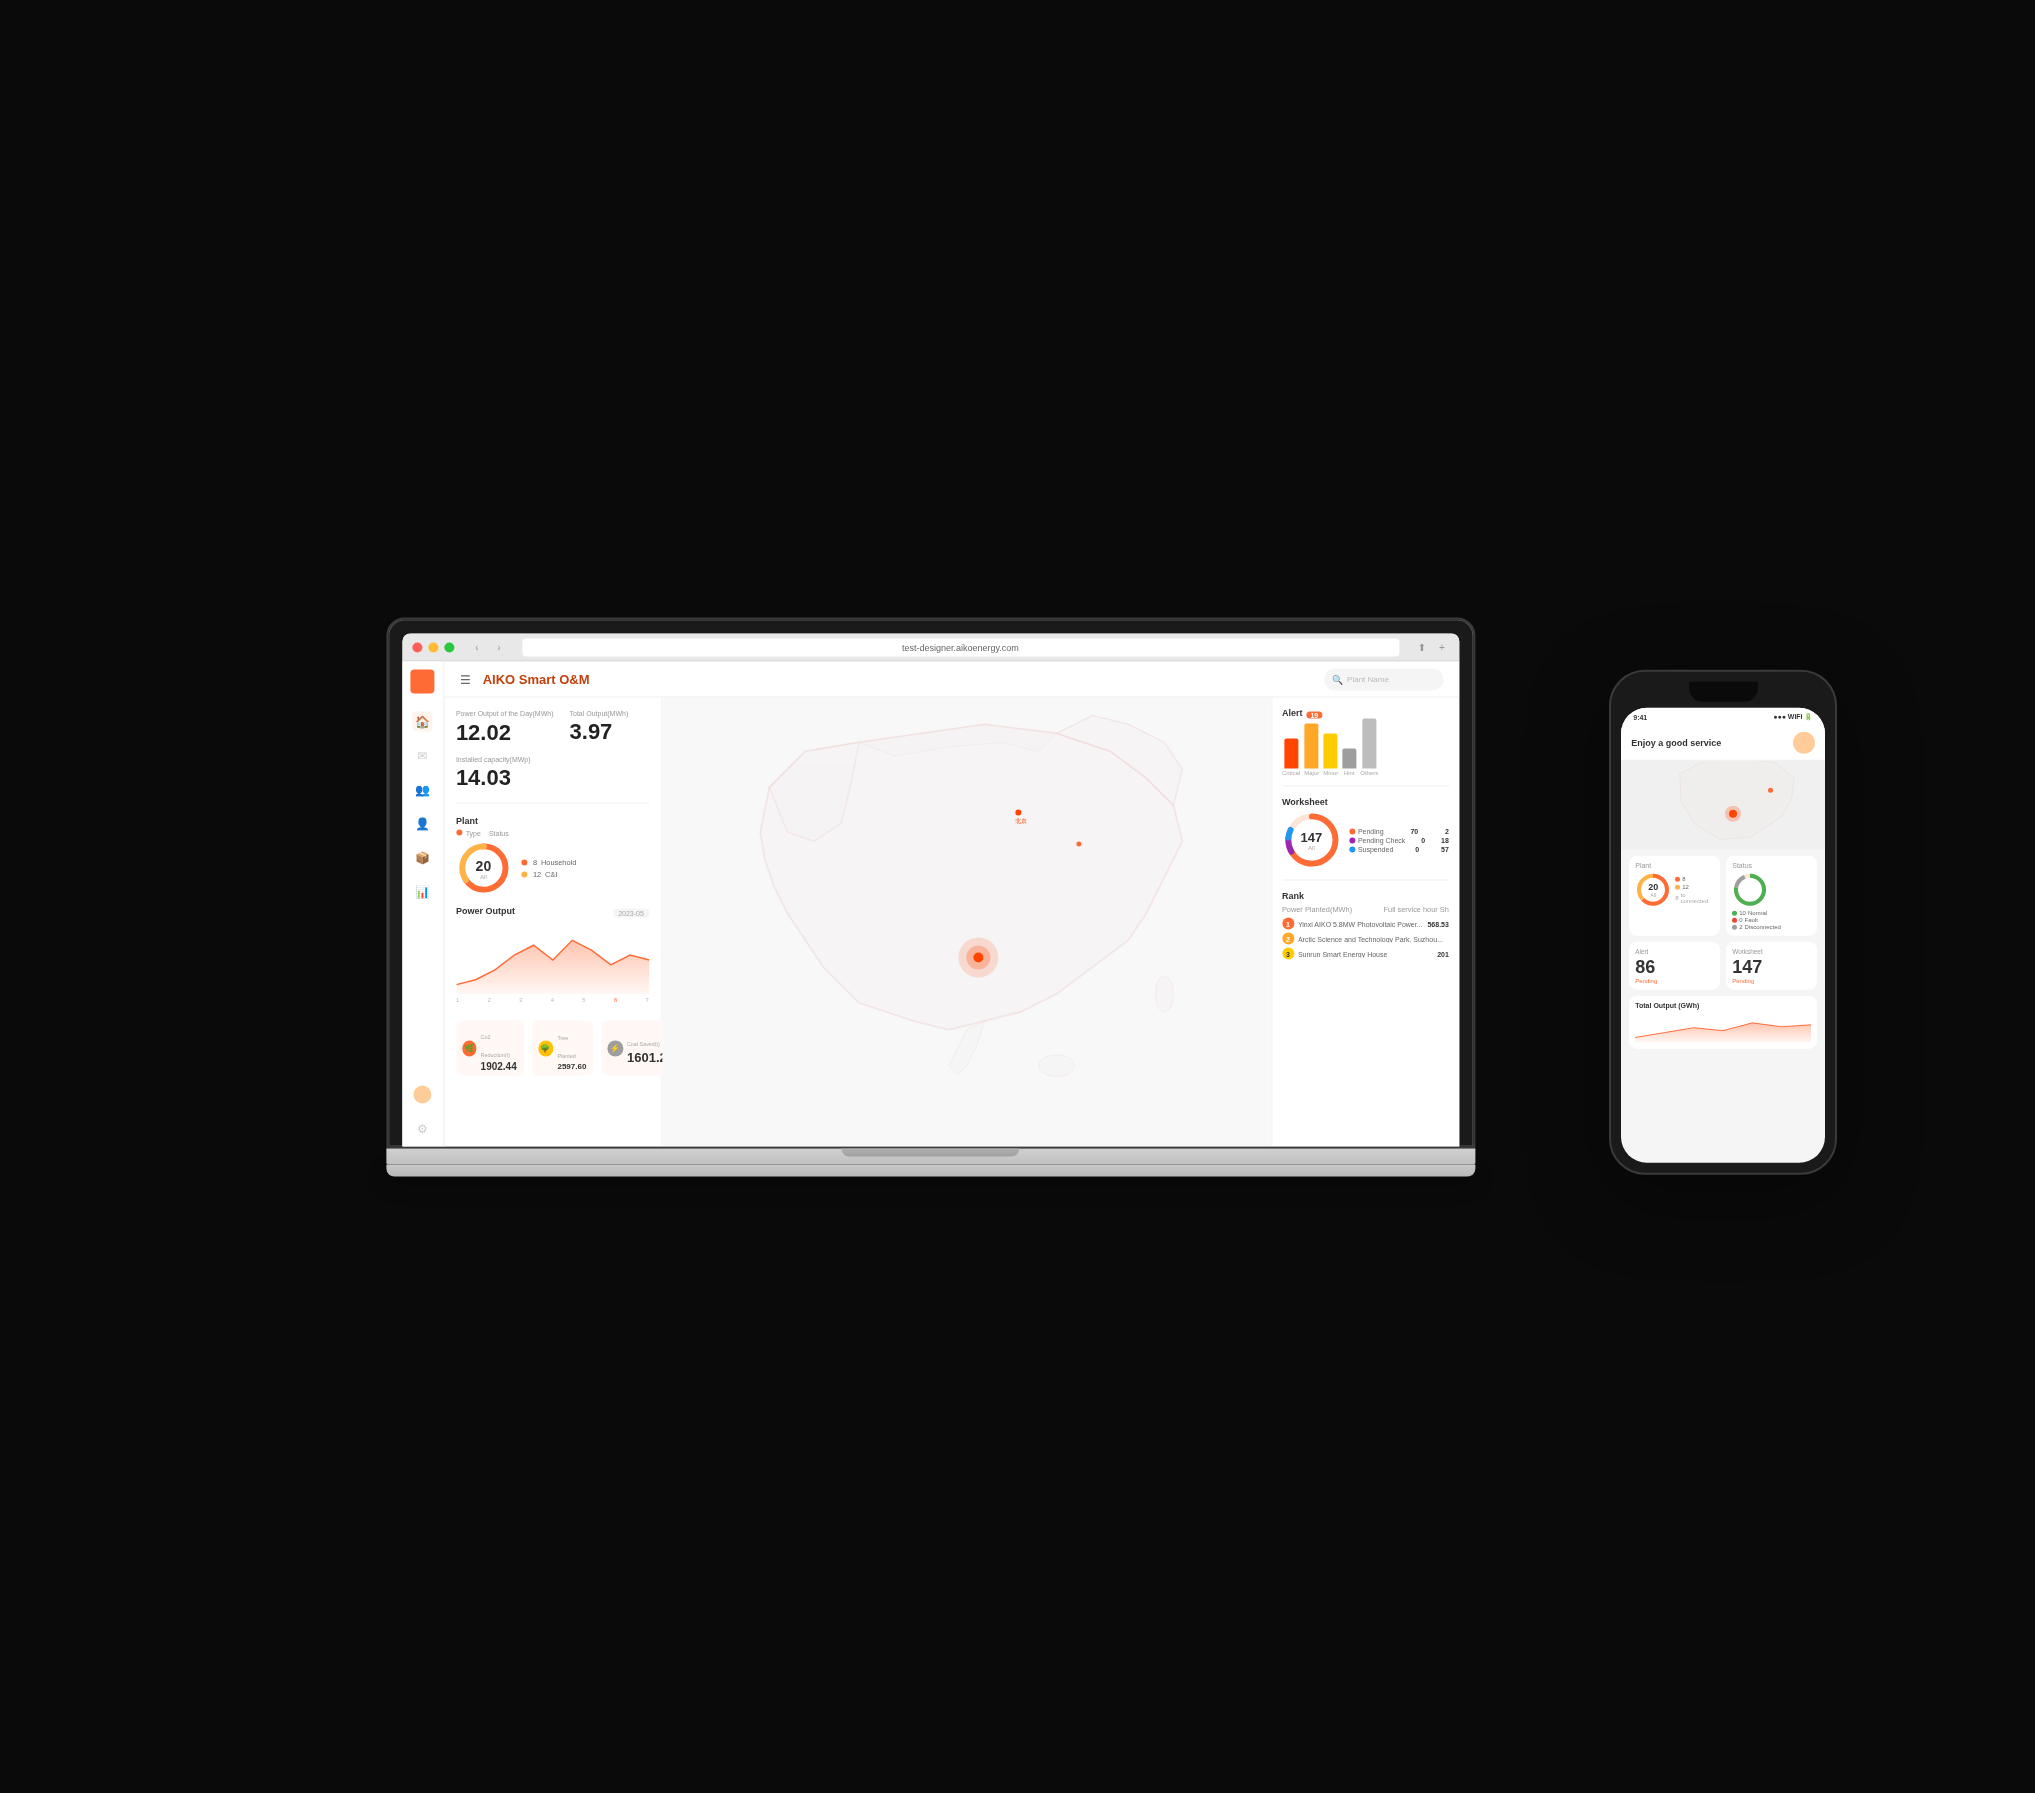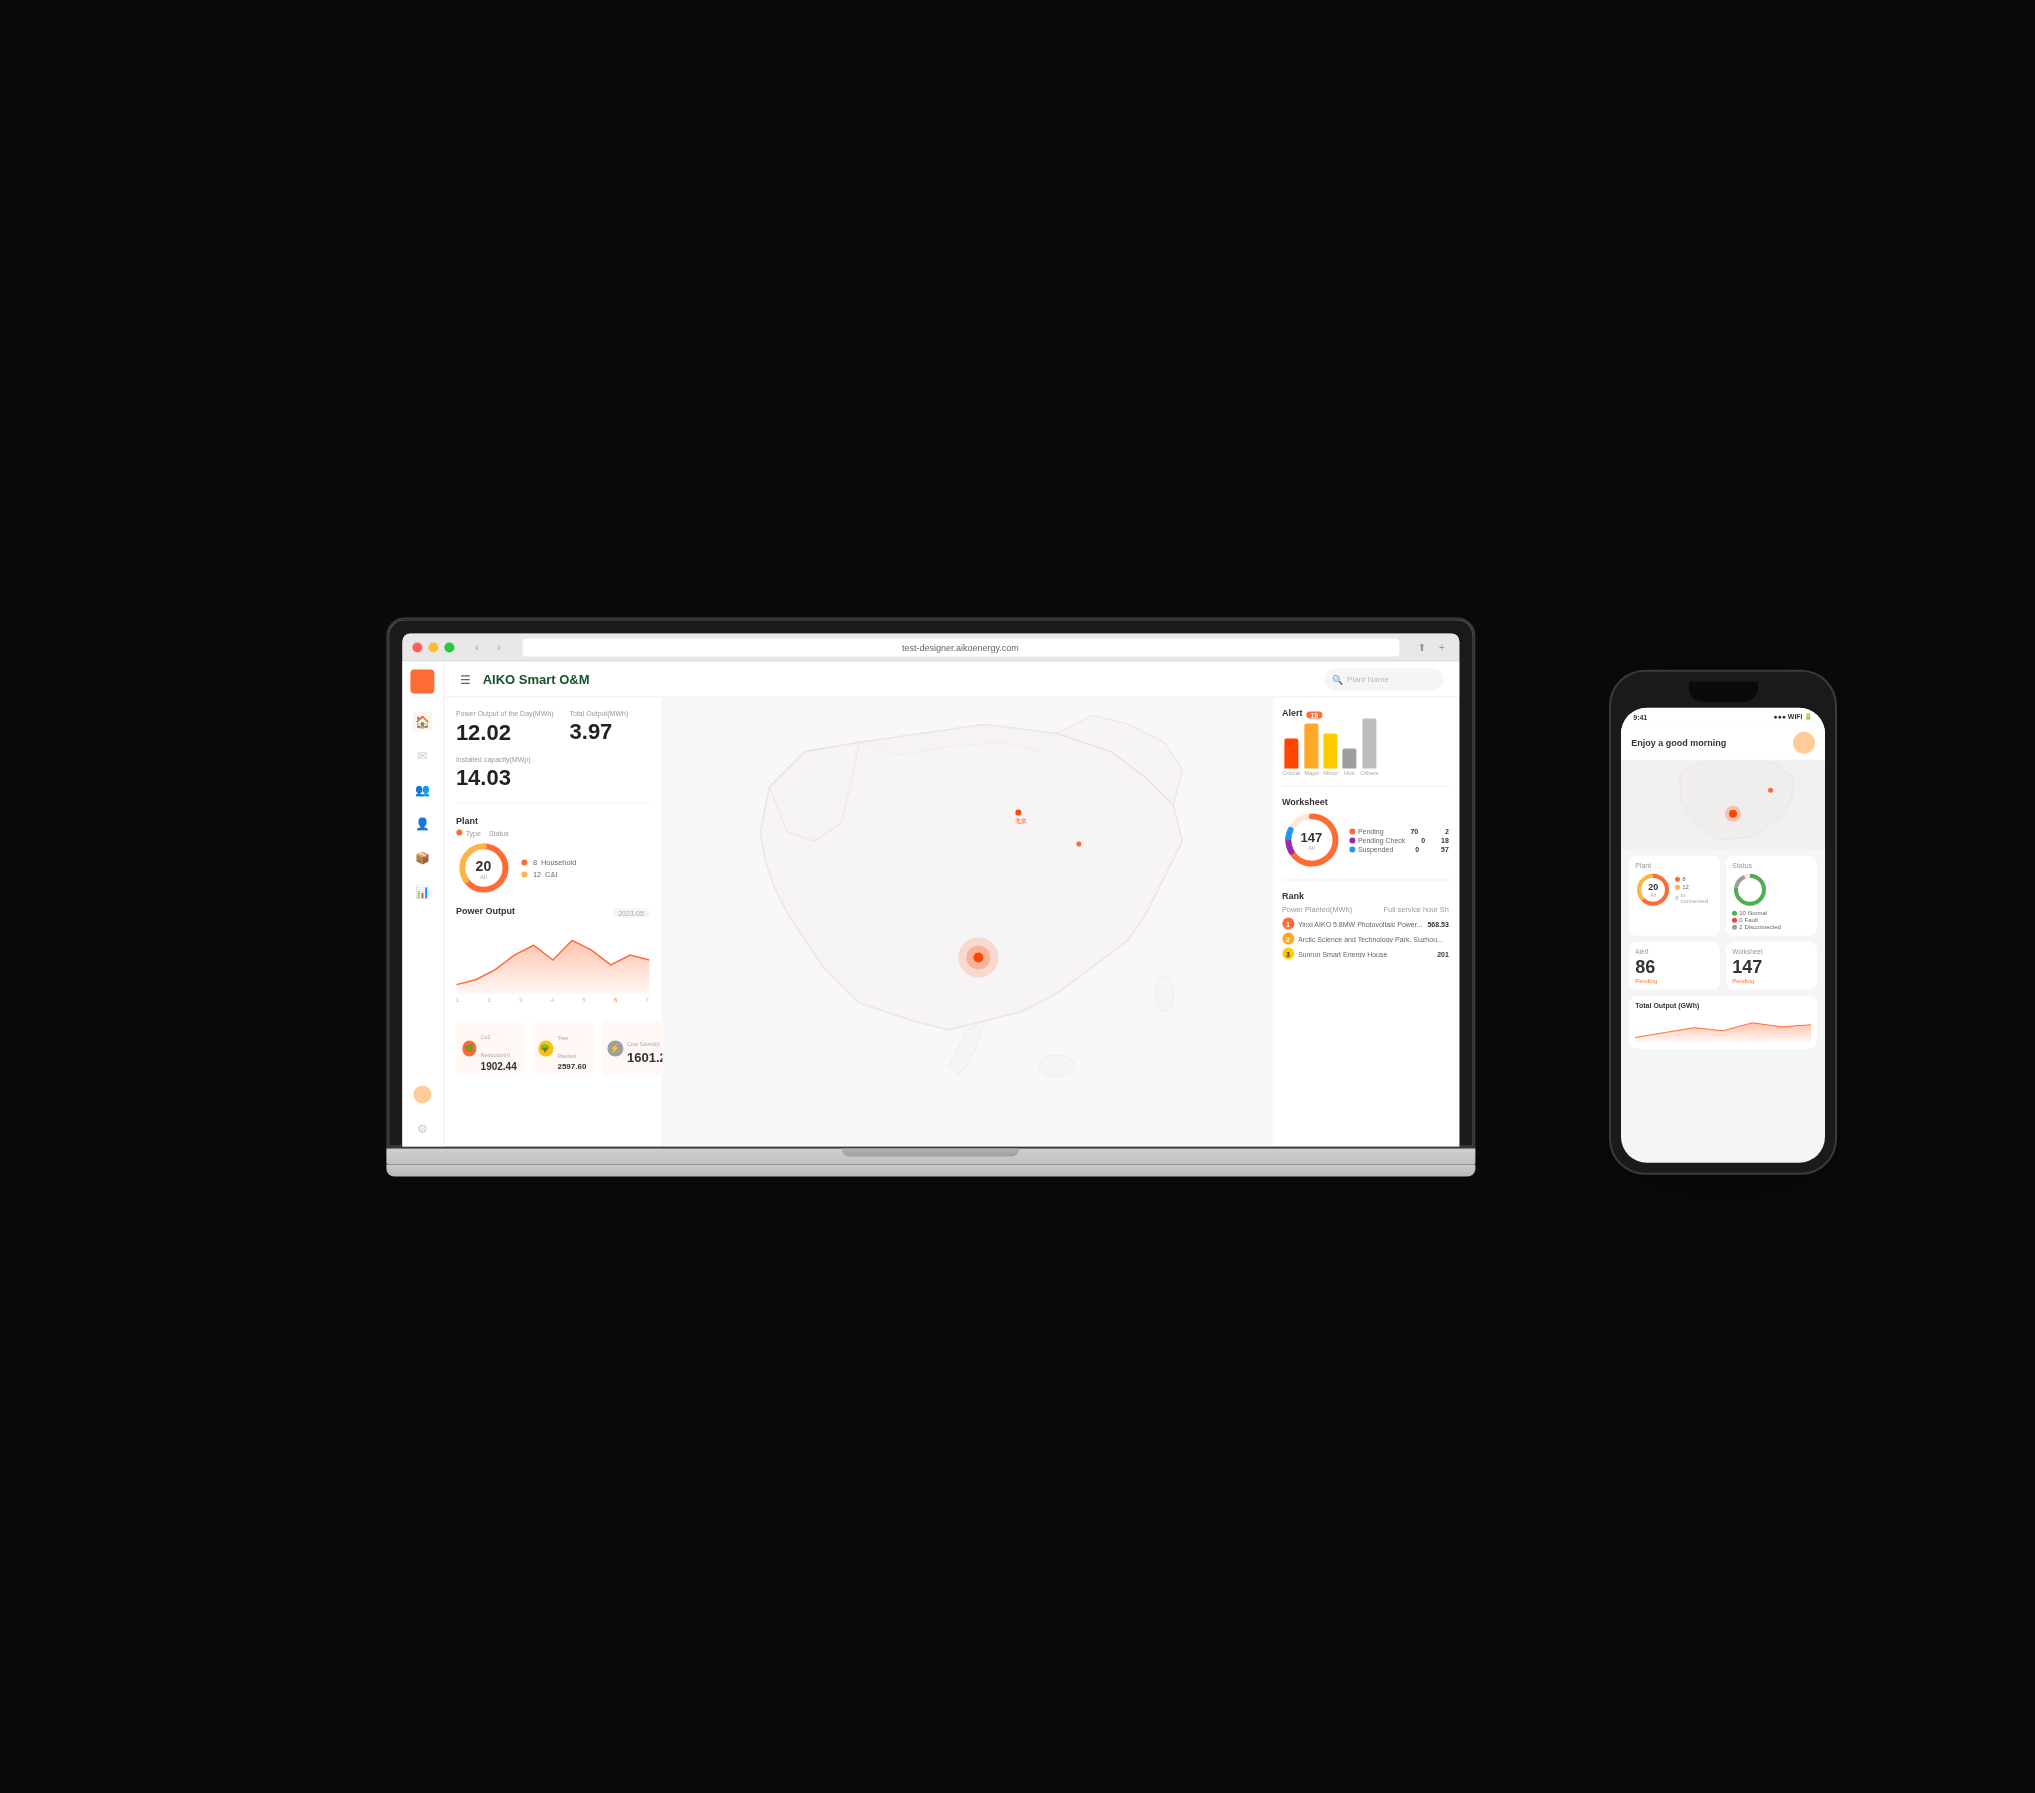--- a/index.html
+++ b/index.html
@@ -171,21 +171,21 @@
     }
 
     .header-menu-icon {
       color: #666;
       font-size: 12px;
     }
 
     .app-title {
       font-size: 13px;
       font-weight: 600;
-      color: #14532d;
+      color: #c2410c;
     }
 
     .header-search {
       margin-left: auto;
       background: #f5f5f5;
       border-radius: 14px;
       height: 22px;
       width: 119px;
       display: flex;
       align-items: center;
@@ -1046,21 +1046,21 @@
       </div>
       <div class="phone-screen">
 
         <div class="phone-status-bar">
           <span>9:41</span>
           <span>●●● WiFi 🔋</span>
         </div>
 
         <div class="phone-header">
           <div>
-            <div class="phone-greeting">Enjoy a good morning</div>
+            <div class="phone-greeting">Enjoy a good service</div>
           </div>
           <div style="width:22px;height:22px;border-radius:50%;background:#ffcc99;"></div>
         </div>
 
         <div class="phone-map-area">
           <svg viewBox="100 150 500 350" style="width:100%;height:100%;opacity:0.3;">
             <path d="M180,200 L280,150 L420,130 L560,160 L630,220 L620,300 L580,370 L460,450 L340,460 L240,400 L185,310 Z" fill="#f0e8e8" stroke="#e0a0a0" stroke-width="2"></path>
           </svg>
           
           <div style="position:absolute;top:60%;left:55%;transform:translate(-50%,-50%);">

